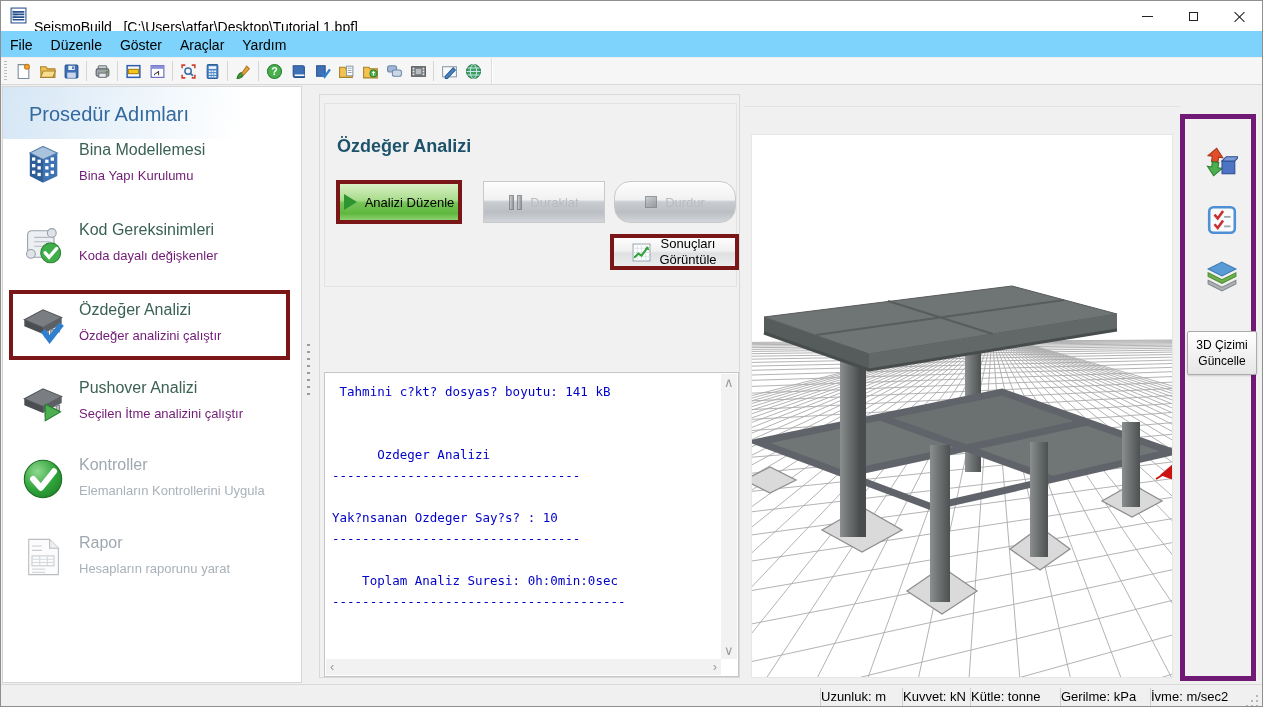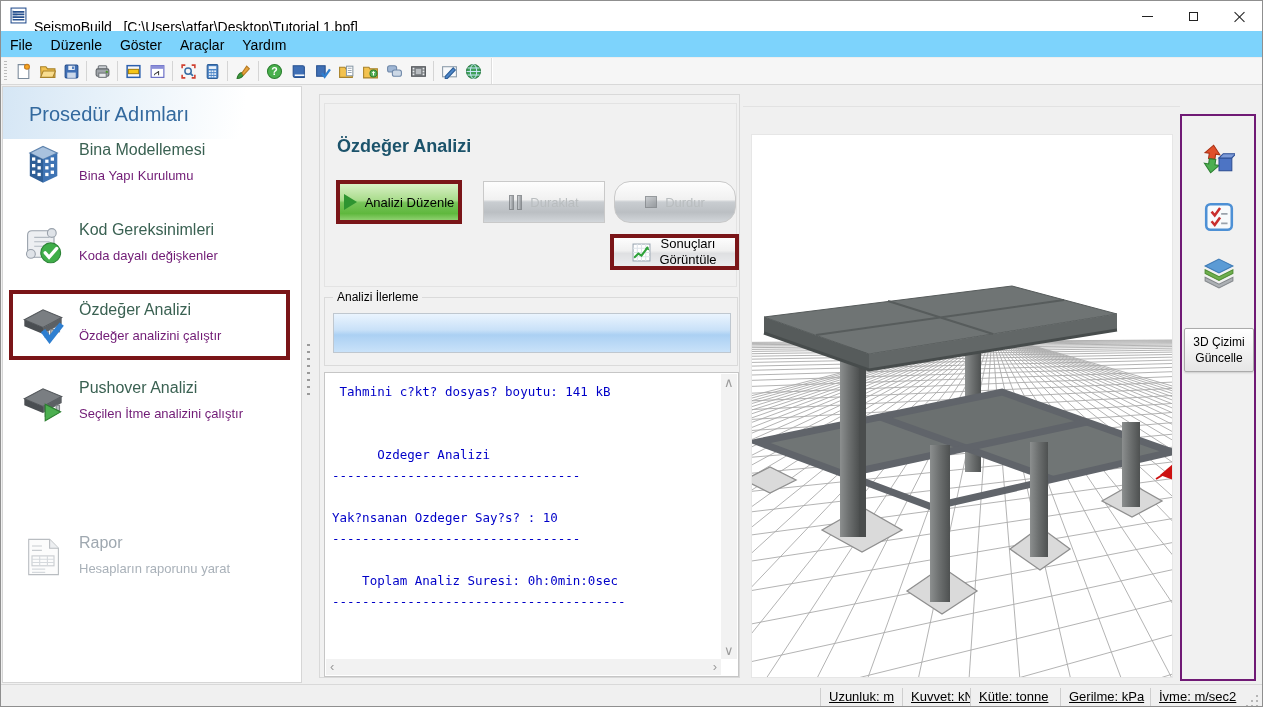--- a/index.html
+++ b/index.html
@@ -77,30 +77,30 @@
   .hscroll { position:absolute; left:1px; right:17px; bottom:1px; height:16px; background:#F2F2F2; }
   .scr-arrow { position:absolute; color:#9B9B9B; font-size:13px; line-height:1; }
   .vscroll .up { top:2px; left:3px; } .vscroll .down { bottom:2px; left:3px; }
   .hscroll .left { left:4px; top:1px; } .hscroll .right { right:4px; top:1px; }
   
   .viewport { position:absolute; left:742px; top:85px; width:437px; height:597px; background:#F0F0F0; }
   .vp-topline { position:absolute; left:0; top:20px; width:100%; height:1px; background:#E2E2E2; }
   .vp-canvas { position:absolute; left:8px; top:48px; width:422px; height:544px; background:#fff; border:1px solid #E6E6E6; overflow:hidden; }
   .vp-canvas svg { display:block; }
   
-  .right-panel { position:absolute; left:1179px; top:113px; width:76px; height:567px; background:#F1F1F1; border:2px solid #701a75; }
+  .right-panel { position:absolute; left:1179px; top:113px; width:76px; height:567px; background:#F1F1F1; border:5px solid #701a75; }
   .rp-btn { position:absolute; left:16px; width:42px; height:42px; display:flex; align-items:center; justify-content:center; }
   .rp-update { position:absolute; left:2px; top:212px; width:70px; height:44px; border:1px solid #ABABAB; border-radius:2px;
     background:linear-gradient(180deg,#FFFFFF,#F0F0F0 60%,#E6E6E6); font-size:12px; text-align:center;
     display:flex; flex-direction:column; justify-content:center; line-height:16px; box-shadow:0 1px 2px rgba(0,0,0,.15); }
   
   .statusbar { position:absolute; left:0; top:683px; width:100%; height:24px; background:#F0F0F0;
     border-top:1px solid #D9D9D9; display:flex; align-items:center; font-size:13px; }
   .sb-spacer { flex:1; }
-  .sb-cell { border-left:1px solid #CFCFCF; height:18px; line-height:18px; padding-left:8px; overflow:hidden; white-space:nowrap;text-decoration:underline; }
+  .sb-cell { border-left:1px solid #CFCFCF; height:18px; line-height:18px; padding-left:0; overflow:hidden; white-space:nowrap; }
   .grip { width:14px; height:14px; margin:6px 2px 0 4px;
     background:
       radial-gradient(circle at 11px 3px,#b5b5b5 1.2px,transparent 1.4px),
       radial-gradient(circle at 11px 8px,#b5b5b5 1.2px,transparent 1.4px),
       radial-gradient(circle at 6px 8px,#b5b5b5 1.2px,transparent 1.4px),
       radial-gradient(circle at 11px 13px,#b5b5b5 1.2px,transparent 1.4px),
       radial-gradient(circle at 6px 13px,#b5b5b5 1.2px,transparent 1.4px),
       radial-gradient(circle at 1px 13px,#b5b5b5 1.2px,transparent 1.4px);
   }
 </style>
@@ -350,20 +350,35 @@
             <rect x="22" y="28" width="3" height="5"></rect>
             <rect x="27" y="26" width="3" height="5"></rect>
             <rect x="32" y="23" width="3" height="5"></rect>
           </g>
           <polygon points="22,22 36,29 22,37" fill="#4CAF50" stroke="#2C7F30"></polygon>
         </svg>
       <span class="sb-title">Pushover Analizi</span>
       <span class="sb-sub">Seçilen İtme analizini çalıştır</span>
     </div>
 
+    <div class="sb-item disabled" style="top:362px">
+      <svg class="ic" viewBox="0 0 40 40">
+          <defs>
+            <radialGradient id="gck" cx=".35" cy=".3" r=".9">
+              <stop offset="0" stop-color="#8FD98F"></stop>
+              <stop offset=".55" stop-color="#2FA33A"></stop>
+              <stop offset="1" stop-color="#1E7A28"></stop>
+            </radialGradient>
+          </defs>
+          <circle cx="20" cy="20" r="17" fill="url(#gck)" stroke="#1A6B22"></circle>
+          <path d="M11 20l7 8 12-15" stroke="#fff" stroke-width="5.5" fill="none" stroke-linecap="round" stroke-linejoin="round"></path>
+        </svg>
+      <span class="sb-title">Kontroller</span>
+      <span class="sb-sub">Elemanların Kontrollerini Uygula</span>
+    </div>
 
     <div class="sb-item disabled" style="top:440px">
       <svg class="ic" viewBox="0 0 40 40">
           <path d="M7 4h19l8 8v24H7z" fill="#FCFCFC" stroke="#B9BDC1"></path>
           <path d="M26 4v8h8" fill="#EDEFF1" stroke="#B9BDC1"></path>
           <path d="M10 10h9M10 14h9" stroke="#C8CCD0"></path>
           <rect x="10" y="19" width="20" height="9" fill="none" stroke="#C8CCD0"></rect>
           <path d="M10 22h20M10 25h20M17 19v9 M24 19v9" stroke="#D5D9DD"></path>
           <path d="M10 31h12M10 34h12" stroke="#D5D9DD"></path>
         </svg>
@@ -402,24 +417,20 @@
               <path d="M2 14l4-4 3 2 6-8" stroke="#2FA33A" stroke-width="2" fill="none"></path>
               <polygon points="15,3 16.5,7 12.5,5.5" fill="#2FA33A"></polygon>
             </svg>
           <span>
               <span style="display:block">Sonuçları</span>
               <span style="display:block">Görüntüle</span>
             </span>
         </div>
       </div>
 
-      <div class="progress-group">
-        <span class="pg-label">Analizi İlerleme</span>
-        <div class="progress-bar"></div>
-      </div>
 
       <div class="console">
         <pre> Tahmini c?kt? dosyas? boyutu: 141 kB
 
 
       Ozdeger Analizi
 ---------------------------------
 
 Yak?nsanan Ozdeger Say?s? : 10
 ---------------------------------

